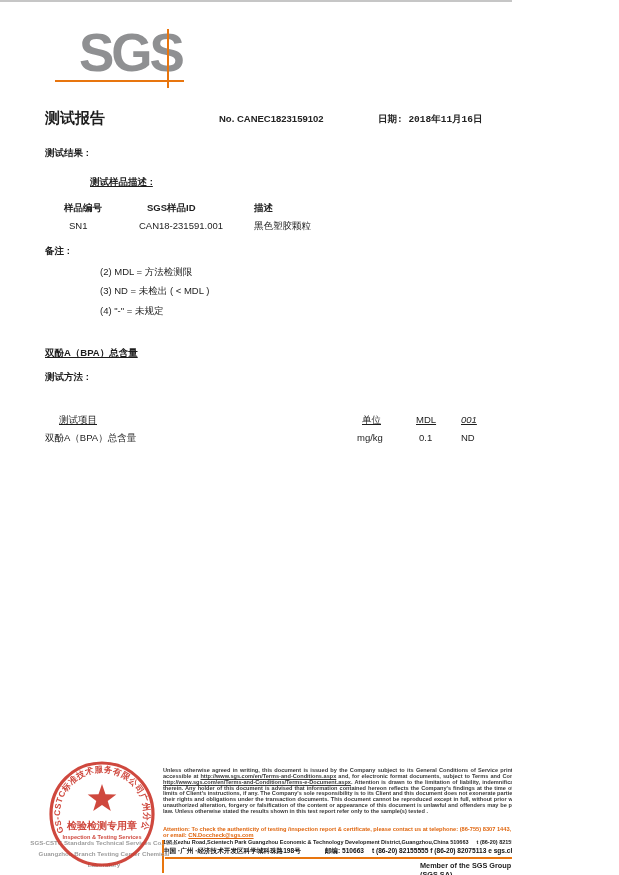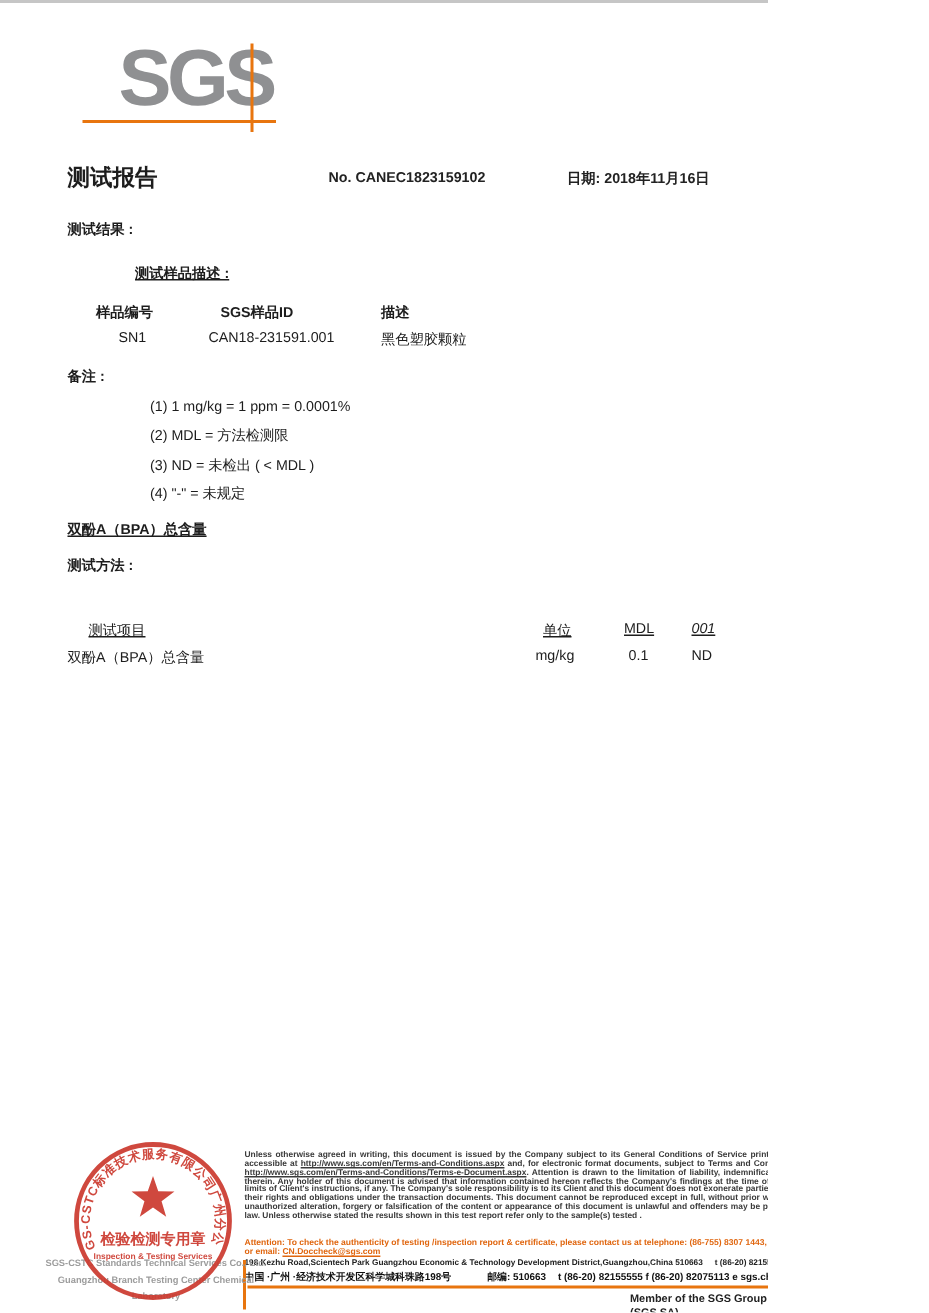--- a/index.html
+++ b/index.html
@@ -11,21 +11,21 @@
 
   
   .logo-text { position:absolute; left:79px; top:26px; font-size:53px; font-weight:bold;
                color:#8f9092; letter-spacing:-3px; line-height:1; }
   .logo-hline { position:absolute; left:55px; top:80px; width:129px; height:2px; background:#e8750e; }
   .logo-vline { position:absolute; left:167px; top:29px; width:2px; height:59px; background:#e8750e; }
 
   
   .doc-title { position:absolute; left:45px; top:109px; font-size:15px; font-weight:bold; color:#1d1d1d; }
   .report-no { position:absolute; left:219px; top:113px; font-size:9.5px; font-weight:600; }
-  .report-date { position:absolute; left:378px; top:113px; font-size:9.5px; font-weight:600; }
+  .report-date { position:absolute; left:378px; top:113px; font-size:9.5px; font-weight:600;font-family:Liberation Mono, monospace; }
   .report-page { position:absolute; left:519px; top:113px; font-size:9.5px; font-weight:600; }
 
   .lbl { font-size:9.5px; font-weight:bold; color:#1d1d1d; position:absolute; }
   .txt { font-size:9.5px; color:#1d1d1d; position:absolute; }
   .u { text-decoration:underline; }
 
   .notes-list { position:absolute; left:100px; top:262px; font-size:9.5px; line-height:19.3px; color:#1d1d1d; }
 
   .method-text { position:absolute; left:98px; top:371px; width:494px; font-size:9.5px; line-height:19.5px; color:#1d1d1d; }
 
@@ -66,27 +66,26 @@
   <div class="report-page">第2页,共3页</div>
 
   <div class="lbl" style="left:45px; top:147px;">测试结果 :</div>
 
   <div class="lbl u" style="left:45px; top:176px;padding-left:45px;">测试样品描述 :</div>
 
   <div class="lbl" style="left:64px;  top:202px;text-align:center;">样品编号</div>
   <div class="lbl" style="left:147px; top:202px;">SGS样品ID</div>
   <div class="lbl" style="left:254px; top:202px;">描述</div>
 
-  <div class="txt" style="left:79px;  top:220px;">SN1</div>
+  <div class="txt" style="left:69px;  top:220px;">SN1</div>
   <div class="txt" style="left:139px; top:220px;">CAN18-231591.001</div>
   <div class="txt" style="left:254px; top:220px;">黑色塑胶颗粒</div>
 
   <div class="lbl" style="left:45px; top:245px;">备注 :</div>
   <div class="notes-list">
-    <div>(1) 1 mg/kg = 1 ppm = 0.0001%</div>
     <div>(2) MDL = 方法检测限</div>
     <div>(3) ND = 未检出 ( &lt; MDL )</div>
     <div>(4) "-" = 未规定</div>
   </div>
 
   <div class="lbl u" style="left:45px; top:347px;">双酚A（BPA）总含量</div>
   <div class="lbl" style="left:45px; top:371px;">测试方法 :</div>
 
   <div class="rt-head" style="left:59px;  top:414px;">测试项目</div>
   <div class="rt-head" style="left:362px; top:414px;">单位</div>

